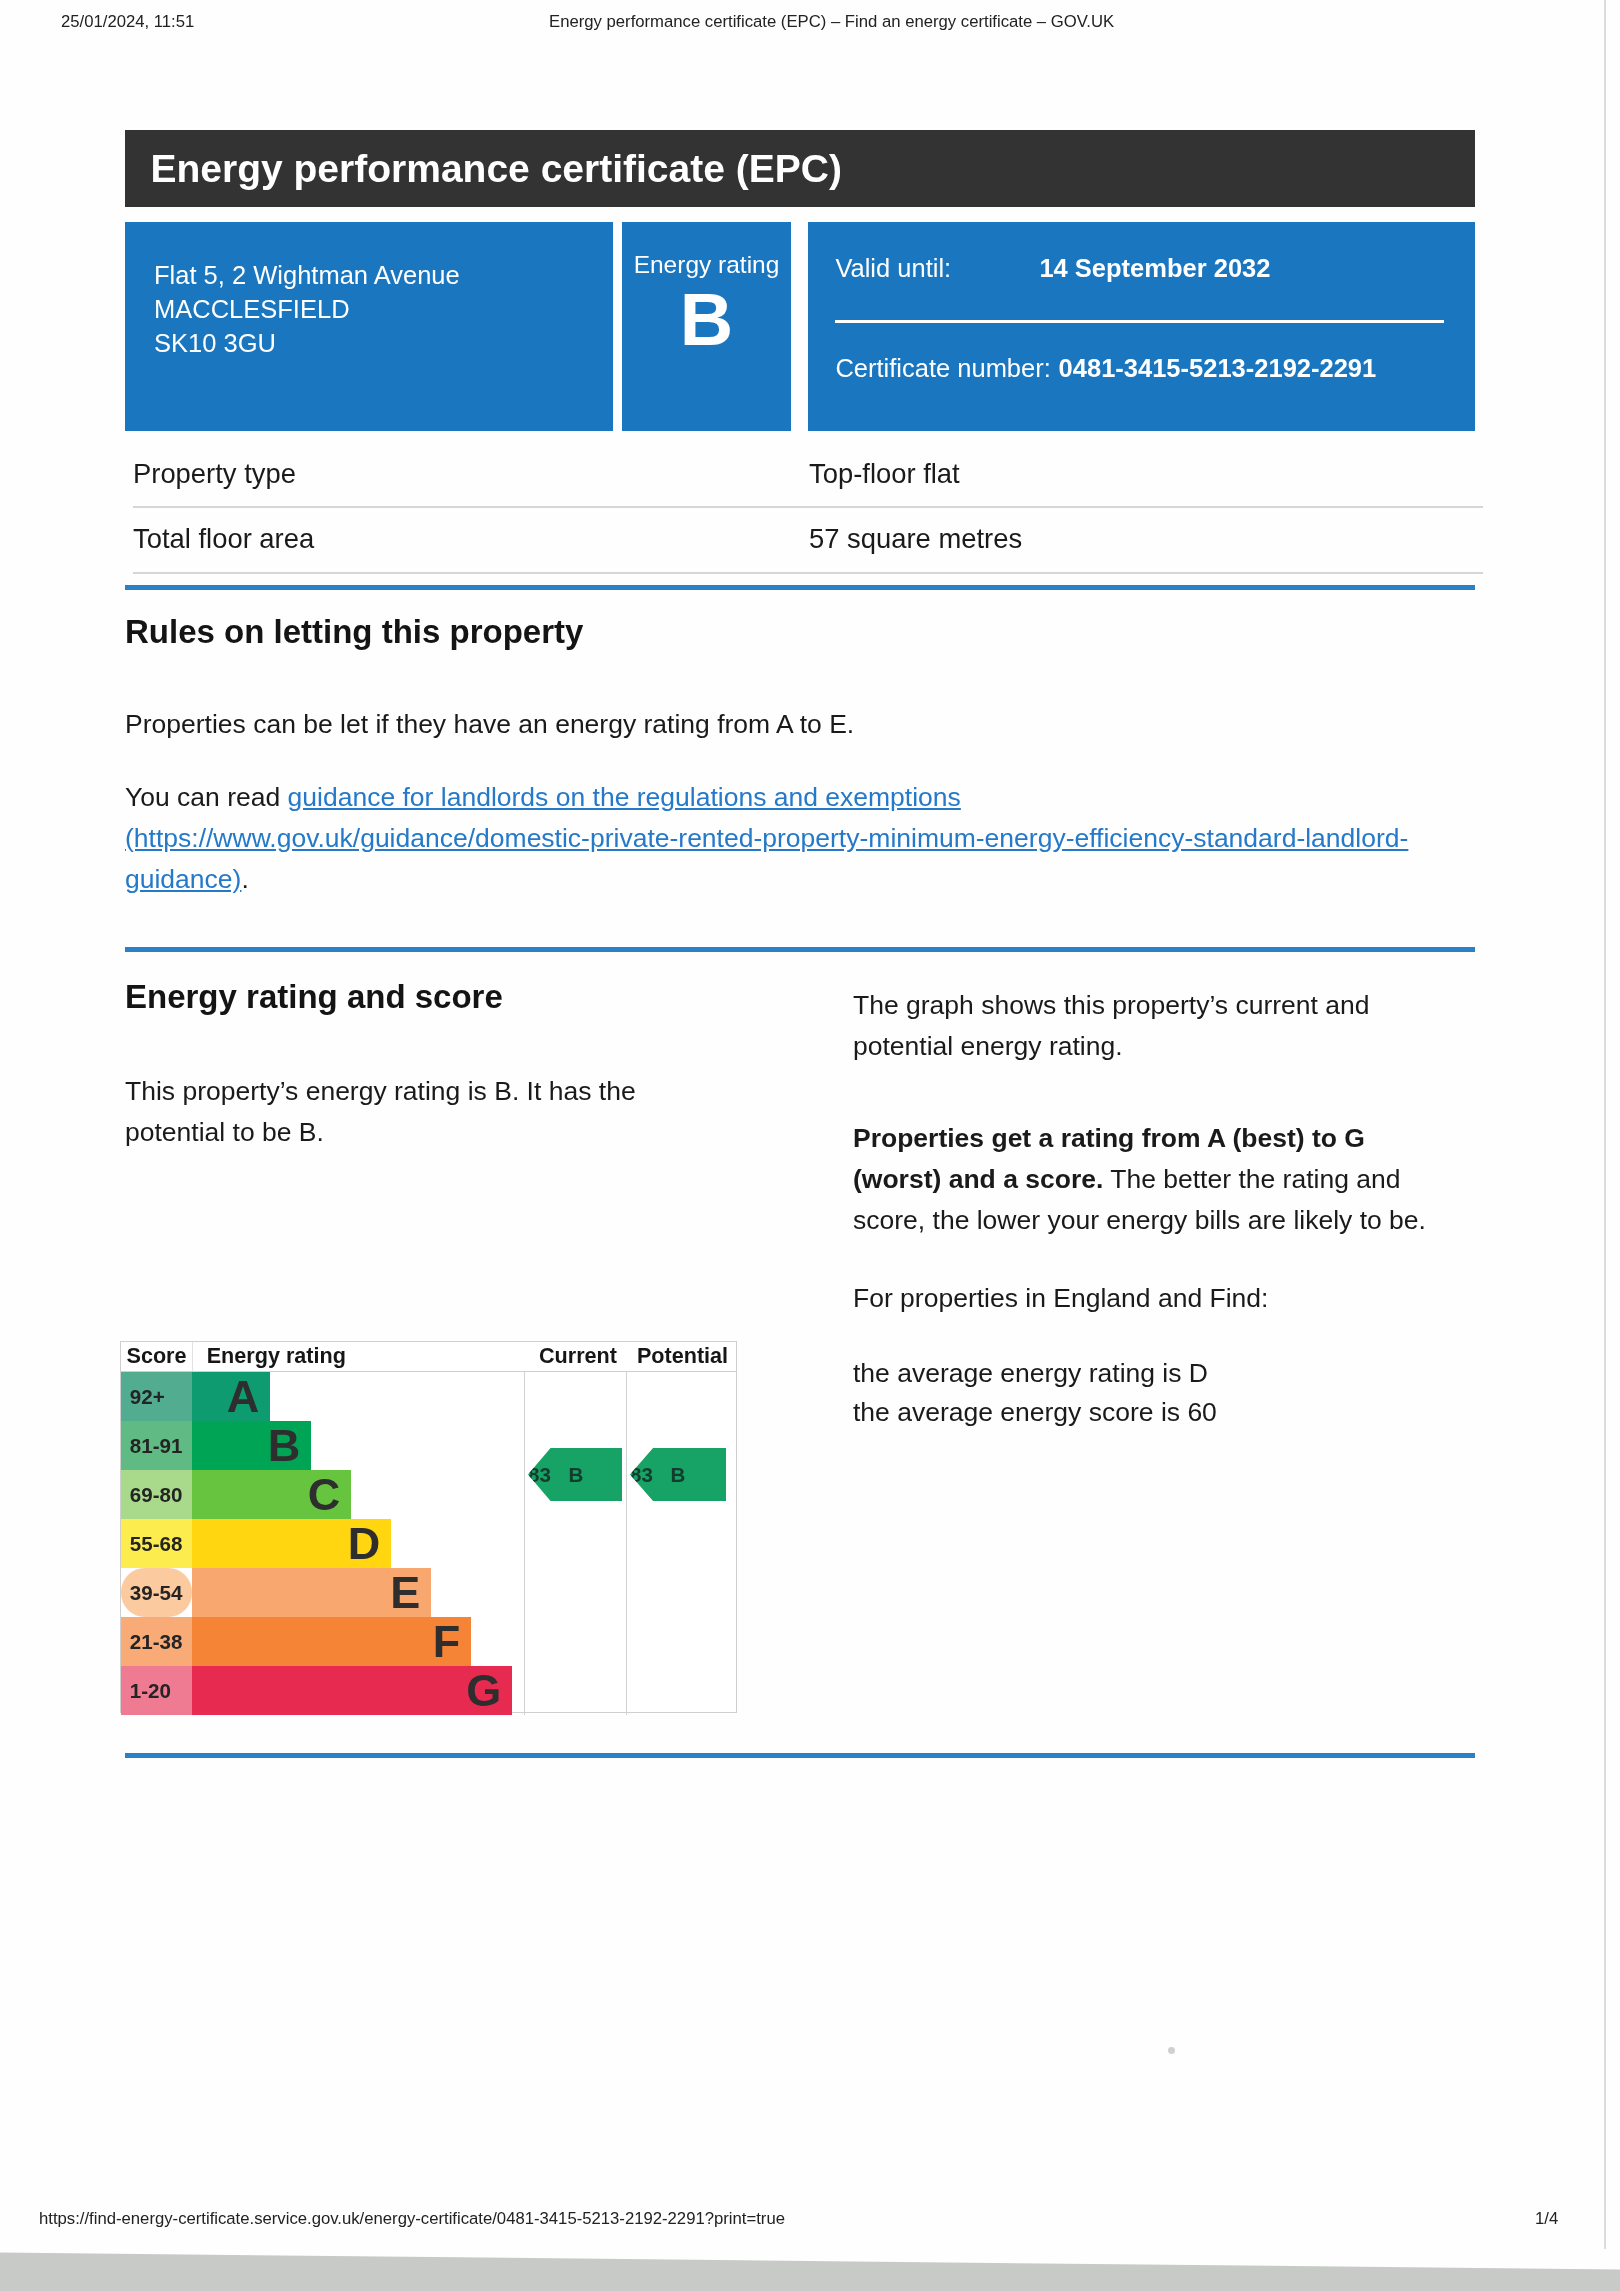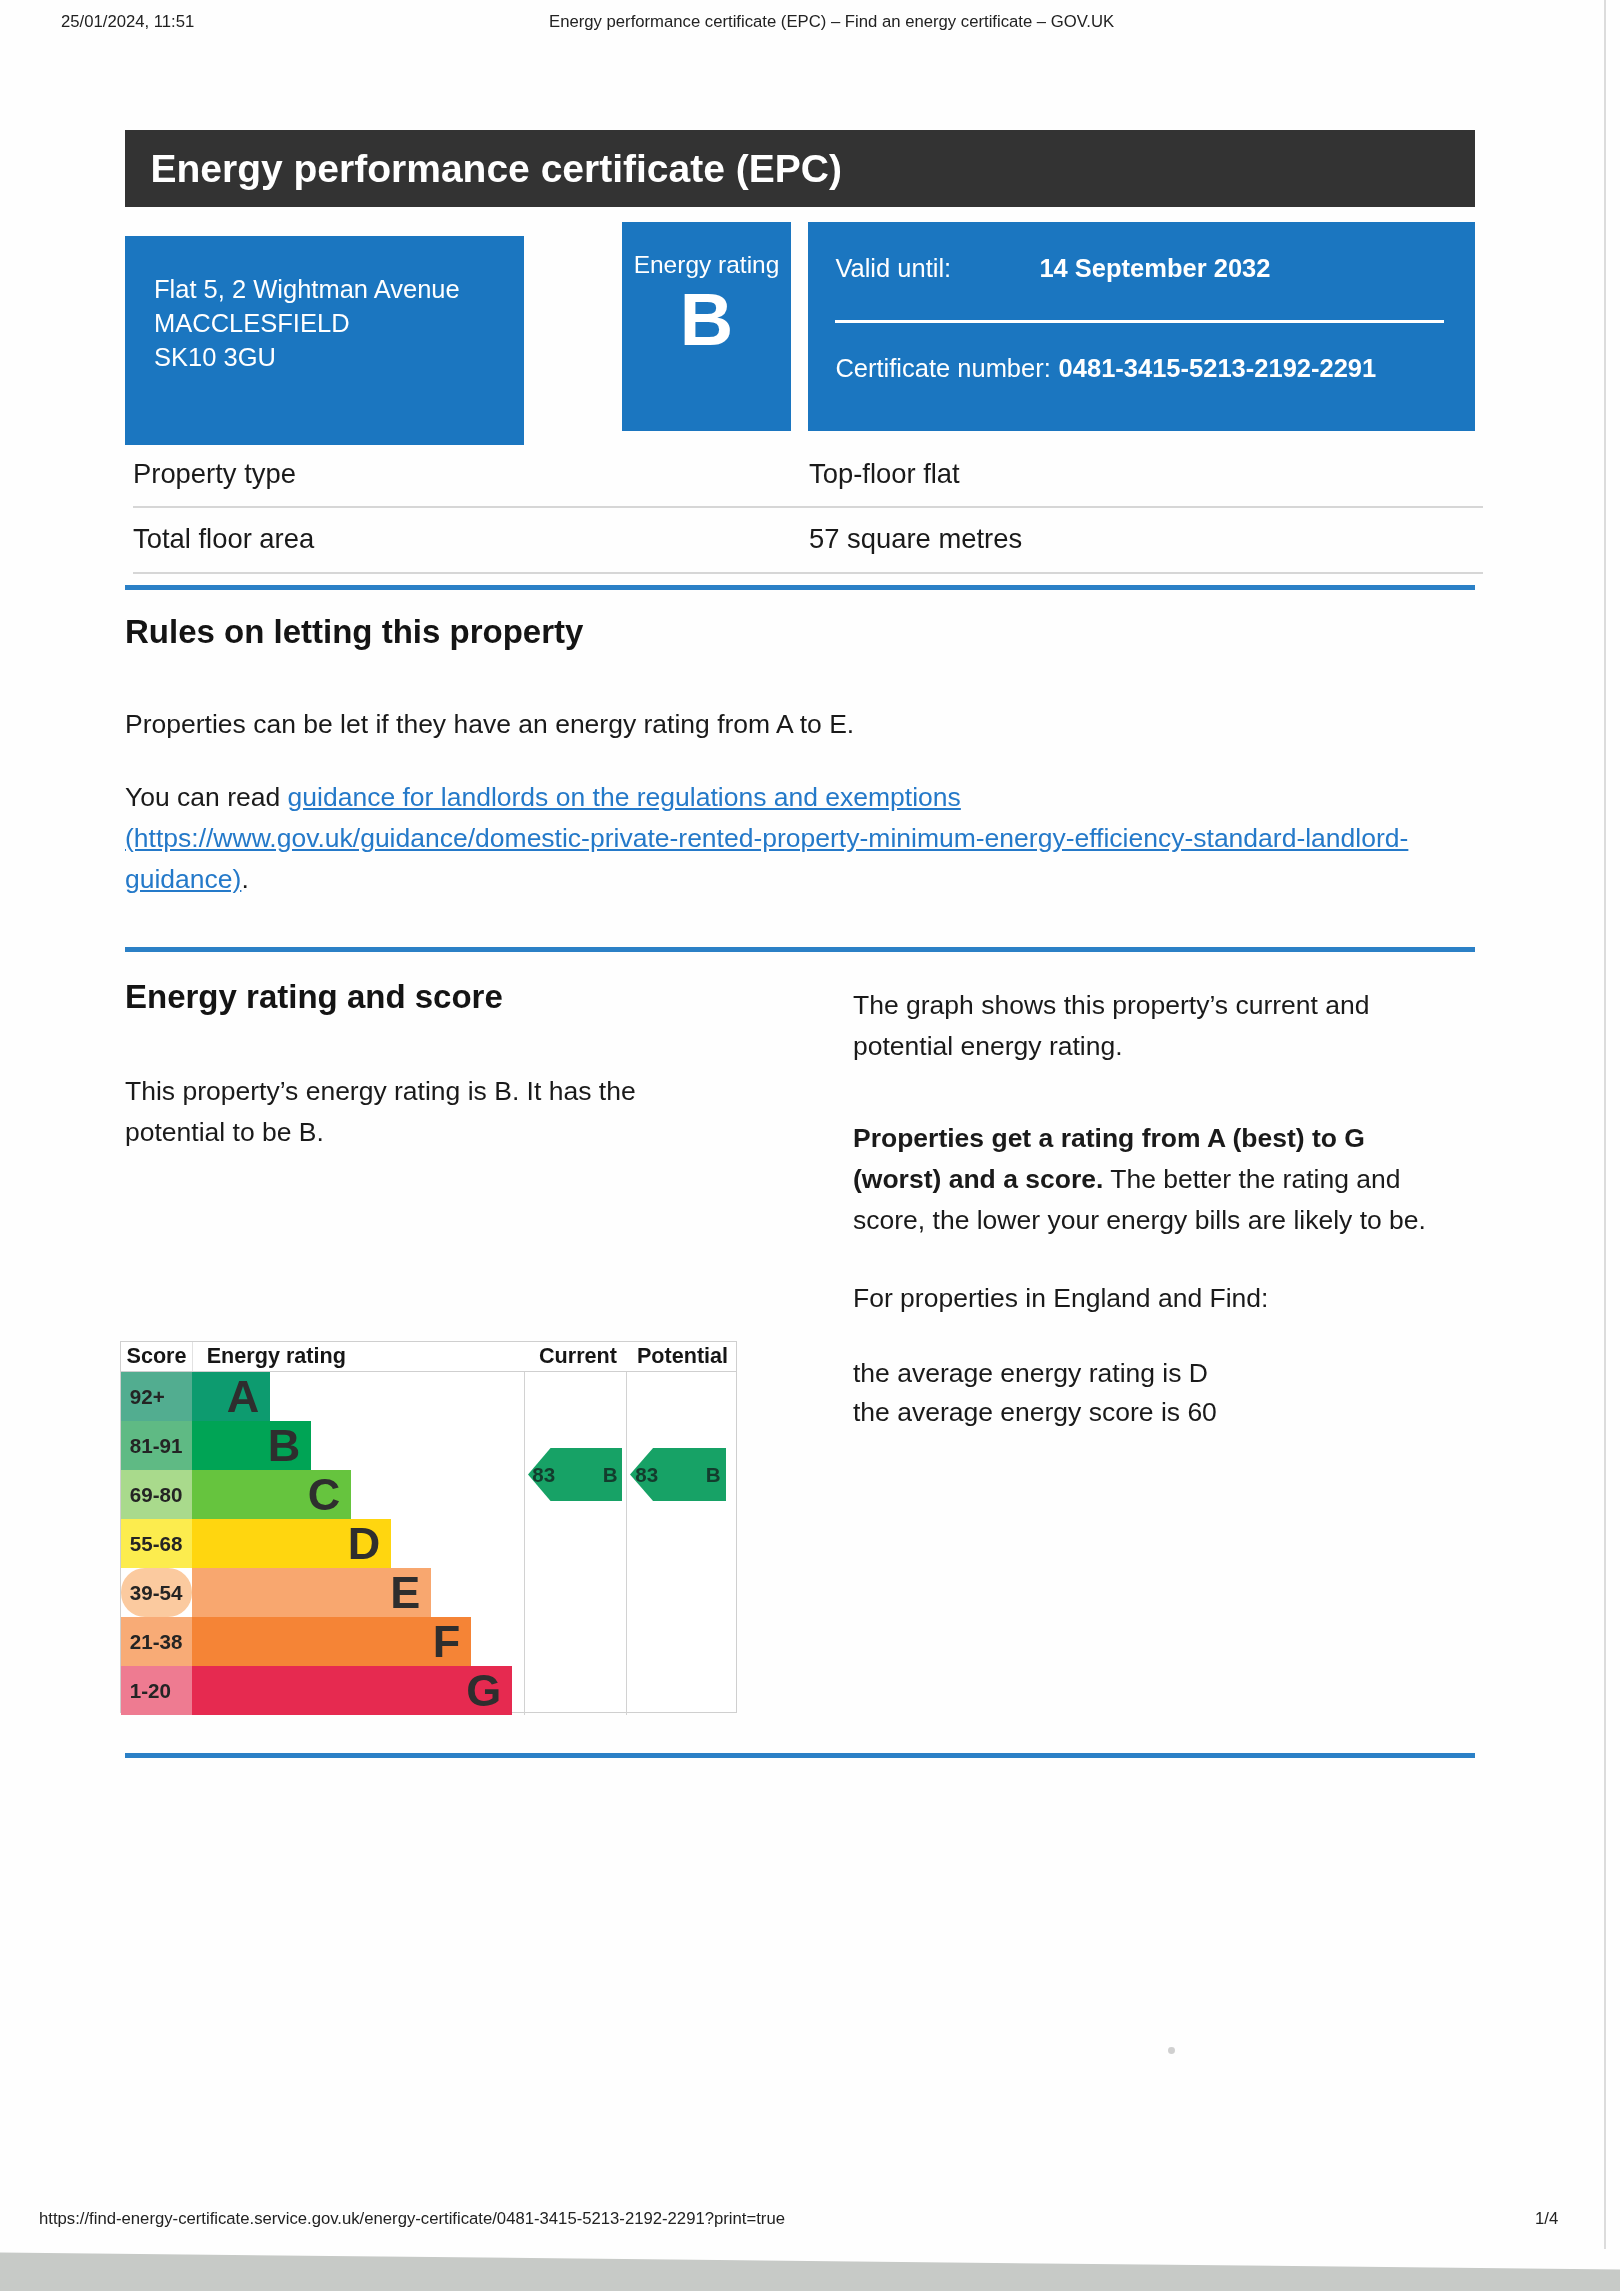--- a/index.html
+++ b/index.html
@@ -14,21 +14,21 @@
   .footer-url{position:absolute;left:39px;top:0;}
   .footer-page{position:absolute;left:1535px;top:0;}
 
   
   .banner{position:absolute;left:125px;top:130px;width:1350px;height:77px;background:#333333;}
   .banner span{display:block;padding-left:25.5px;line-height:78px;font-size:39px;font-weight:bold;color:#ffffff;}
 
   
   .summary-row{position:absolute;left:125px;top:222px;width:1350px;height:209px;}
   .bluebox{position:absolute;top:0;height:209px;background:#1b76c0;color:#ffffff;box-sizing:border-box;}
-  .address-box{left:0;width:399px;padding:36px 0 0 29px;font-size:25.5px;line-height:34px;margin-top:14px;}
+  .address-box{left:0;width:488px;padding:36px 0 0 29px;font-size:25.5px;line-height:34px;}
   .rating-box{left:497px;width:169px;text-align:center;}
   .rating-box .rating-label{margin-top:29px;font-size:24.5px;}
   .rating-box .rating-big{margin-top:2px;font-size:74px;font-weight:bold;line-height:78px;}
   .valid-box{left:683px;width:667px;padding:32px 29px 0 27.4px;font-size:25.5px;}
   .valid-row{display:flex;}
   .valid-row .lbl{width:204px;}
   .valid-row .val{font-weight:bold;}
   .vdivider{height:2.9px;background:#ffffff;margin:37px 2px 0 0;}
   .cert-row{margin-top:31px;display:flex;}
   .cert-row .lbl{margin-right:7.8px;}
@@ -72,21 +72,21 @@
   .ch-current{width:102px;text-align:center;}
   .ch-potential{width:107px;text-align:center;}
   .chart-bands{position:relative;}
   .band-row{display:flex;height:49px;}
   .score-cell{width:71px;font-size:20.6px;font-weight:bold;color:#242424;display:flex;align-items:center;padding-left:8.8px;box-sizing:border-box;}
   .band-bar{display:flex;align-items:center;justify-content:flex-end;padding-right:10.8px;box-sizing:border-box;}
   .band-letter{font-size:45px;font-weight:bold;color:#2e2e2e;line-height:45px;}
   .col-sep{position:absolute;top:0;bottom:0;width:1px;background:#d2d2d2;}
   .sep-current{left:403px;}
   .sep-potential{left:505px;}
-  .arrow-badge{position:absolute;height:53px;background:#17a266;color:#133c2d;display:flex;align-items:center;justify-content:center;font-size:20.6px;font-weight:bold;clip-path:polygon(0 50%, 24% 0, 100% 0, 100% 100%, 24% 100%);gap:30px;}
+  .arrow-badge{position:absolute;height:53px;background:#17a266;color:#133c2d;display:flex;align-items:center;justify-content:flex-start;font-size:20.6px;font-weight:bold;clip-path:polygon(0 50%, 24% 0, 100% 0, 100% 100%, 24% 100%);}
   .arrow-current{left:407px;top:106px;width:94px;}
   .arrow-potential{left:509px;top:106px;width:96px;}
   .arrow-badge .gap{margin-left:17.6px;}
 
   
   .scan-edge-right{position:absolute;left:1604px;top:0;width:2px;height:2249px;background:#dcdcdc;}
   .scan-bottom{position:absolute;left:0;top:2245px;width:1620px;height:47px;background:#c7cac7;clip-path:polygon(0 16%, 100% 52%, 100% 100%, 0 100%);}
   .scan-dot{position:absolute;left:1168px;top:2047px;width:6.9px;height:6.9px;border-radius:50%;background:#b0b0b0;opacity:.6;}
 </style>
 </head>

